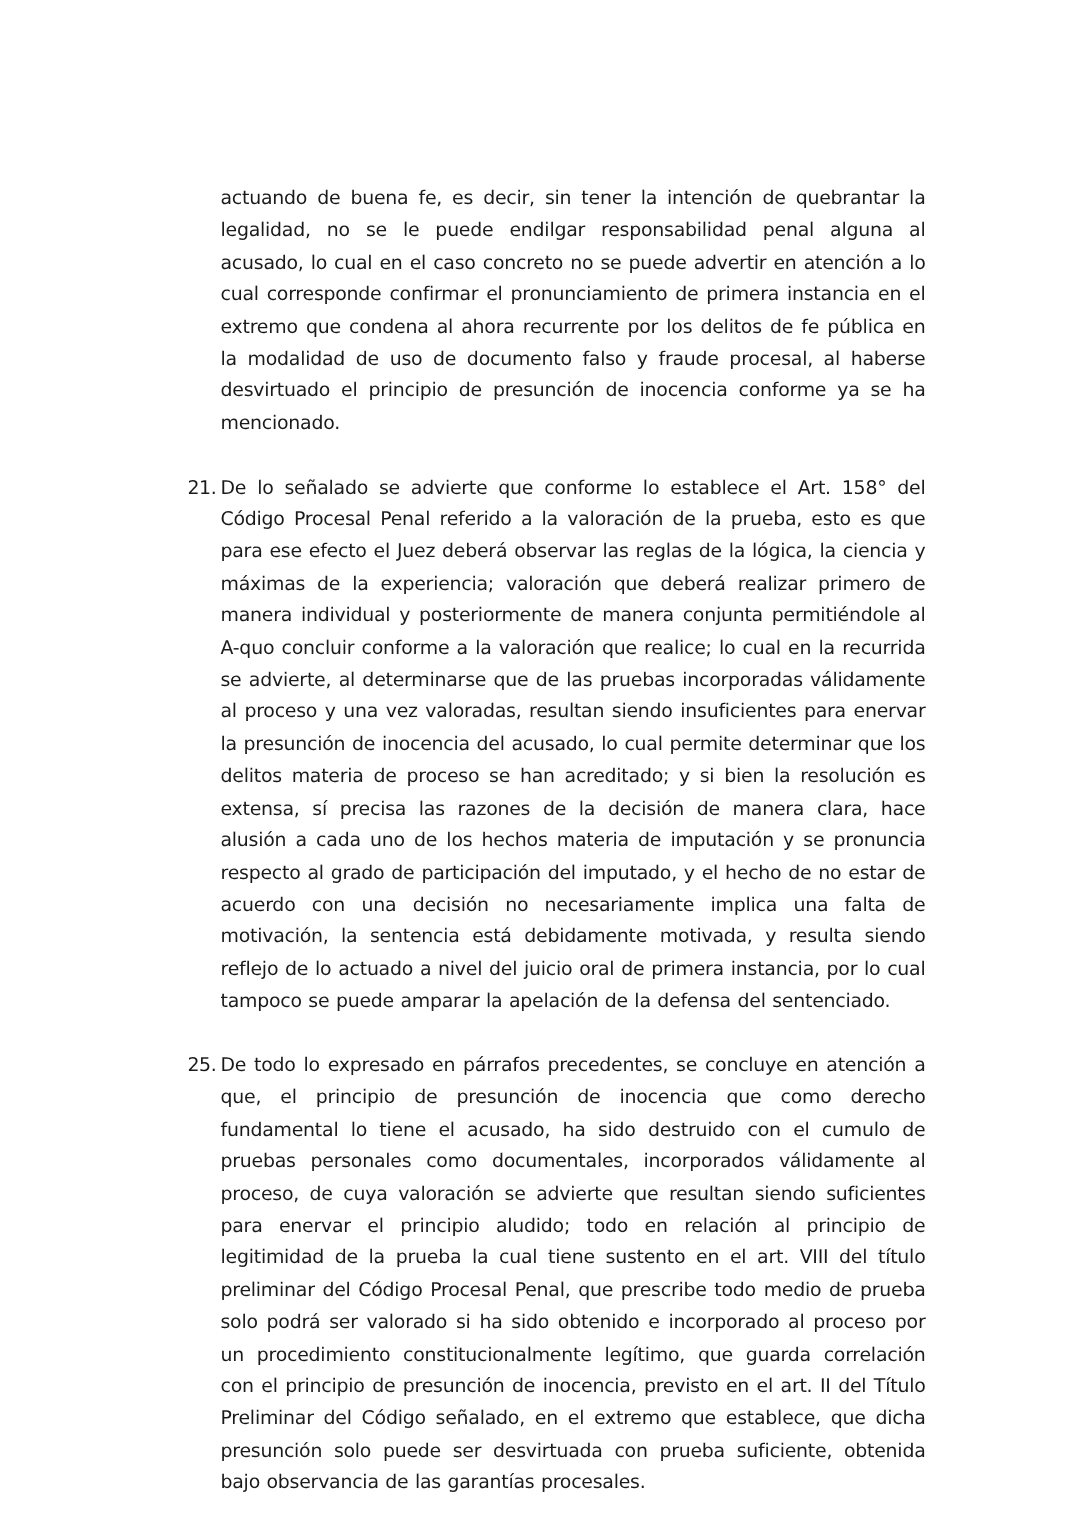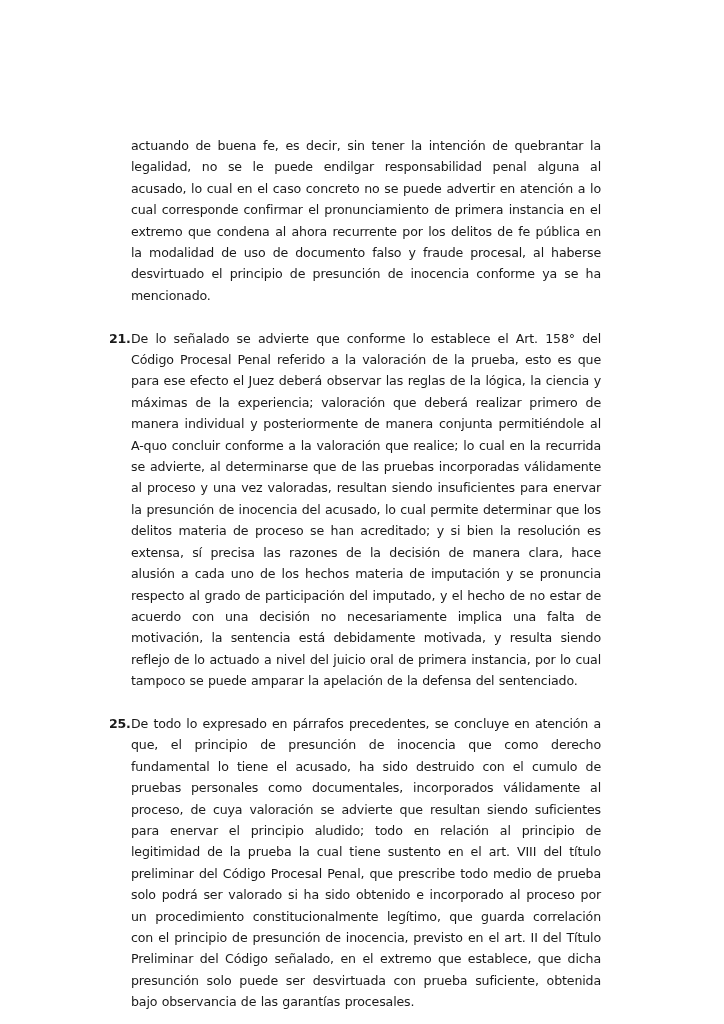--- a/index.html
+++ b/index.html
@@ -18,43 +18,42 @@
     .page {
       position: absolute;
       left: 0;
       top: 0;
       width: 724px;
       height: 1024px;
       background: #ffffff;
     }
     .content {
       position: absolute;
-      left: 131px;
+      left: 147px;
       top: 121px;
       width: 470px;
-      margin-top: 14px;
     }
     .para {
       font-size: 12.6px;
       line-height: 21.4px;
       text-align: justify;
       text-align-last: left;
       letter-spacing: -0.15px;
       word-spacing: 0.5px;
       margin: 0;
       position: relative;
     }
     .para + .para {
       margin-top: 21.4px;
     }
     .para-num {
       position: absolute;
       left: -22px;
       top: 0;
-      font-weight: bold;
+      font-weight: normal;
       letter-spacing: -0.3px;
     }
   </style>
 </head>
 <body>
 
 <div class="page">
   <div class="content">
 
     <p class="para">

